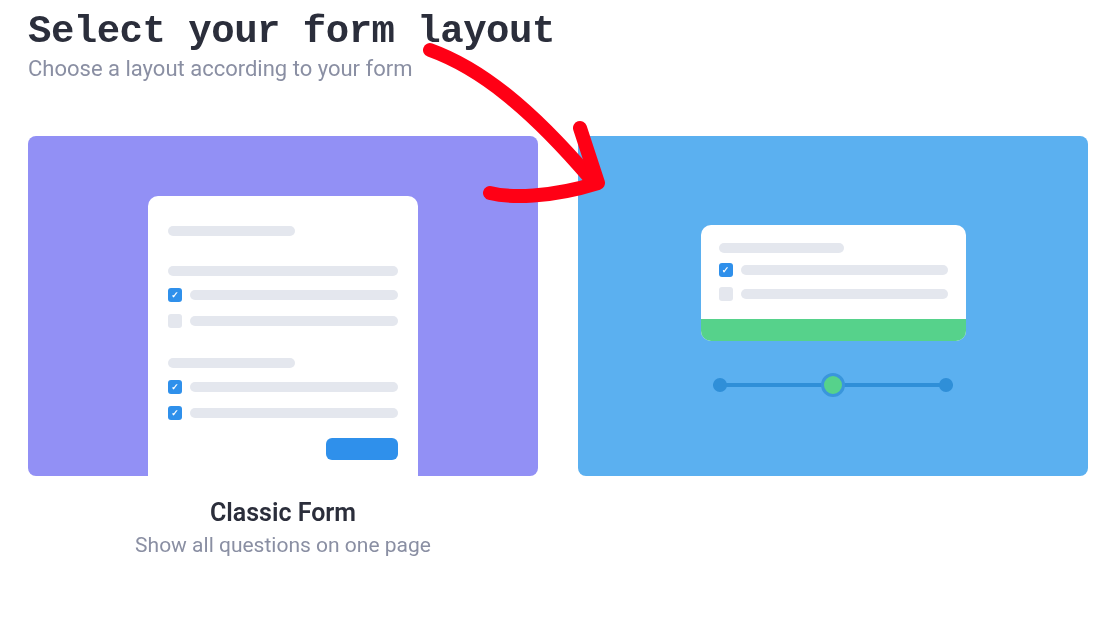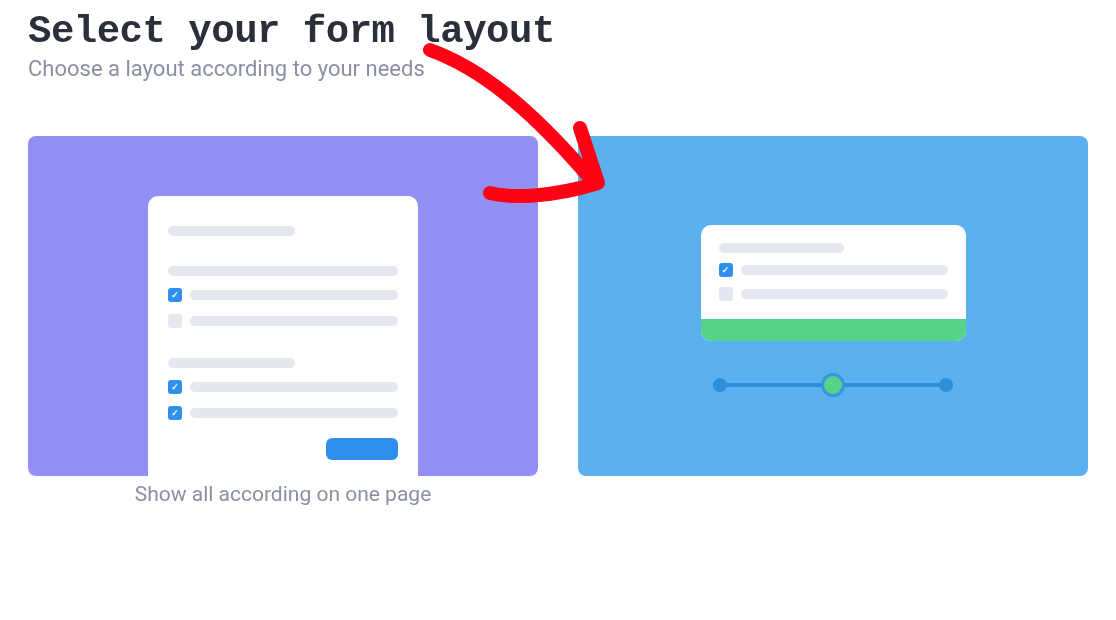--- a/index.html
+++ b/index.html
@@ -172,21 +172,21 @@
       left: 420px;
       pointer-events: none;
       z-index: 10;
     }
   </style>
 </head>
 <body>
 
 <div class="header">
   <h1 class="title">Select your form layout</h1>
-  <p class="subtitle">Choose a layout according to your needs</p>
+  <p class="subtitle">Choose a layout according to your form</p>
 </div>
 
 <div class="options">
 
   <div class="option">
     <div class="preview preview-classic">
       <div class="sheet">
         <div class="line-short"></div>
         <div class="gap"></div>
         <div class="line-full"></div>
@@ -204,21 +204,22 @@
           <div class="checkbox checkbox-checked">✓</div>
           <div class="line-full"></div>
         </div>
         <div class="row">
           <div class="checkbox checkbox-checked">✓</div>
           <div class="line-full"></div>
         </div>
         <div class="btn"></div>
       </div>
     </div>
-    <div class="option-desc">Show all according on one page</div>
+    <div class="option-title">Classic Form</div>
+    <div class="option-desc">Show all questions on one page</div>
   </div>
 
   <div class="option">
     <div class="preview preview-card">
       <div class="card">
         <div class="line-short"></div>
         <div class="row">
           <div class="checkbox checkbox-checked">✓</div>
           <div class="line-full"></div>
         </div>

